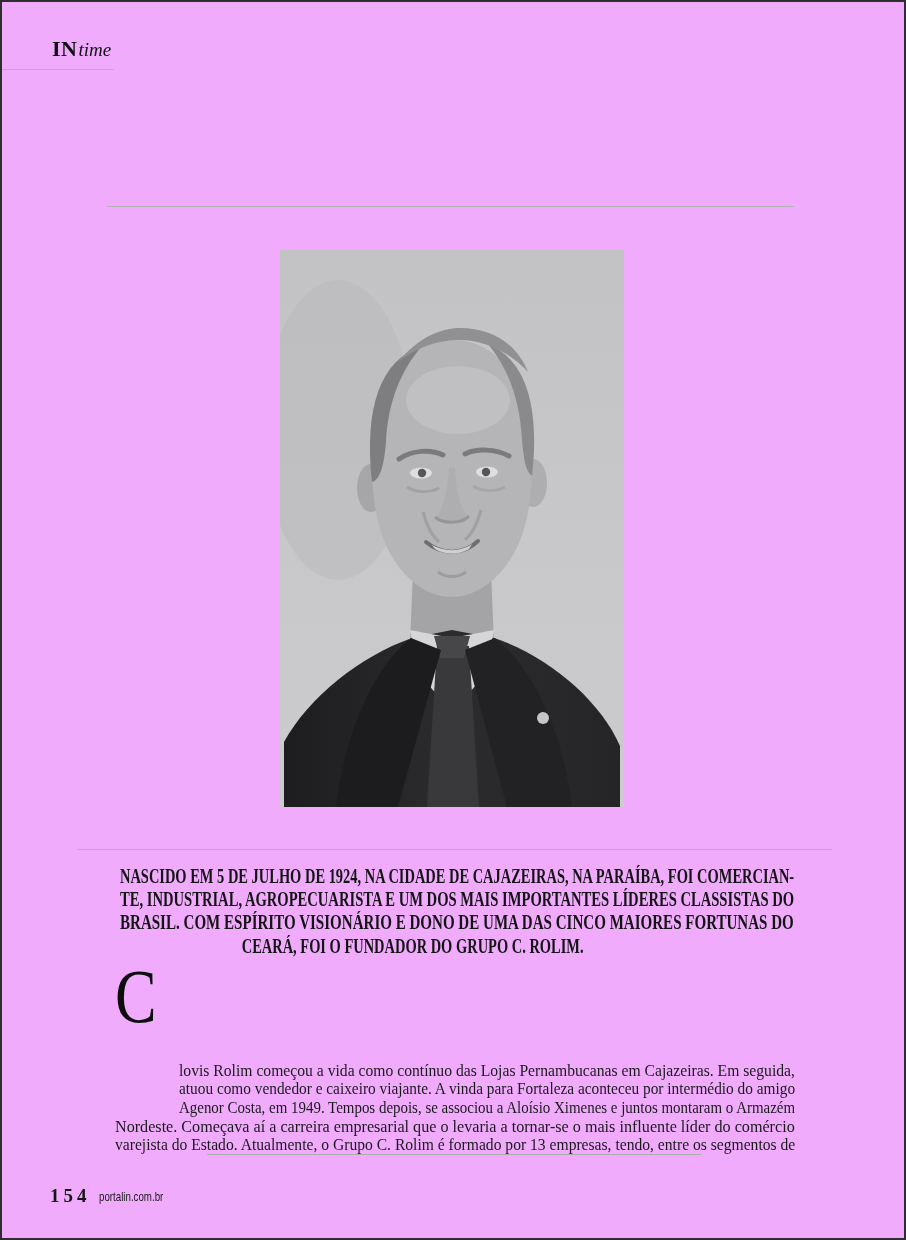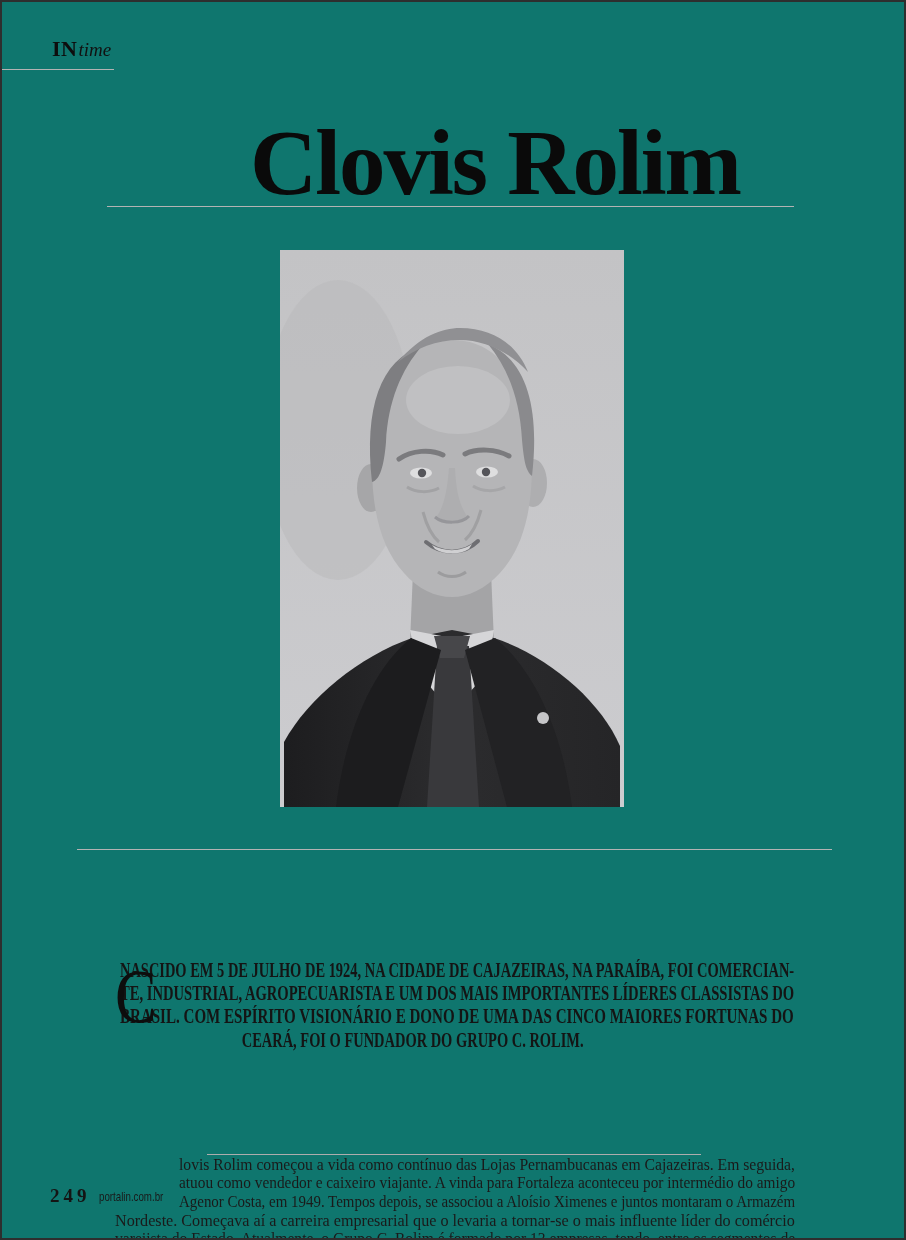--- a/index.html
+++ b/index.html
@@ -2,21 +2,21 @@
 <html><head>
 <meta charset="utf-8">
 <style>
   * { margin: 0; padding: 0; box-sizing: border-box; }
   html, body { background: #ffffff; }
   body { font-family: "Liberation Serif", serif; }
 
   .page {
     position: relative;
     width: 906px; height: 1240px;
-    background: #0f766e;
+    background: #f0abfc;
     border: 2px solid #2e2e2e;
     overflow: hidden;
   }
 
   
   .masthead { position: absolute; left: 50px; top: 34px; line-height: 26px; white-space: nowrap; }
   .brand-in   { font-family: "Liberation Serif", serif; font-weight: bold; font-size: 22px; letter-spacing: .5px; color: #0d0d0d; }
   .brand-time { font-family: "Liberation Serif", serif; font-style: italic; font-size: 19px; color: #111; margin-left: 1px; }
   .rule { position: absolute; height: 1px; background: #b3b3b3; }
   .masthead-rule { left: 0; top: 67px; width: 112px; }
@@ -49,23 +49,20 @@
 </head>
 <body>
 
 <div class="page">
 
   <header class="masthead">
     <span class="brand-in">IN</span><span class="brand-time">time</span>
   </header>
   <div class="rule masthead-rule"></div>
 
-  <h1 class="title fitlines">
-    <span class="line" style="transform: none;">Clovis Rolim</span>
-  </h1>
   <div class="rule title-rule"></div>
 
   <div class="photo" role="img" aria-label="Black-and-white studio portrait of Clovis Rolim, an older balding man in a dark suit, white shirt and wide dark tie, smiling">
     <svg viewBox="0 0 344 557" width="344" height="557" xmlns="http://www.w3.org/2000/svg">
       <defs>
         <linearGradient id="pbg" x1="0" y1="0" x2="0" y2="1">
           <stop offset="0" stop-color="#c3c3c5"></stop>
             <stop offset="1" stop-color="#cccccf"></stop>
         </linearGradient>
         <linearGradient id="psuit" x1="0" y1="0" x2="1" y2="0">
@@ -135,16 +132,16 @@
   <div class="bodycopy fitlines">
       <div class="line" style="margin-left: 64px; transform: scaleX(0.920777);">lovis Rolim começou a vida como contínuo das Lojas Pernambucanas em Cajazeiras. Em seguida,</div>
       <div class="line" style="margin-left: 64px; transform: scaleX(0.901903);">atuou como vendedor e caixeiro viajante. A vinda para Fortaleza aconteceu por intermédio do amigo</div>
       <div class="line" style="margin-left: 64px; transform: scaleX(0.878745);">Agenor Costa, em 1949. Tempos depois, se associou a Aloísio Ximenes e juntos montaram o Armazém</div>
       <div class="line" style="transform: scaleX(0.949721);">Nordeste. Começava aí a carreira empresarial que o levaria a tornar-se o mais influente líder do comércio</div>
       <div class="line" style="transform: scaleX(0.917679);">varejista do Estado. Atualmente, o Grupo C. Rolim é formado por 13 empresas, tendo, entre os segmentos de</div>
     </div>
 
   <div class="rule body-rule"></div>
 
-  <div class="folio">249</div>
+  <div class="folio">154</div>
   <div class="site">portalin.com.br</div>
 
 </div>
 
 </body></html>

